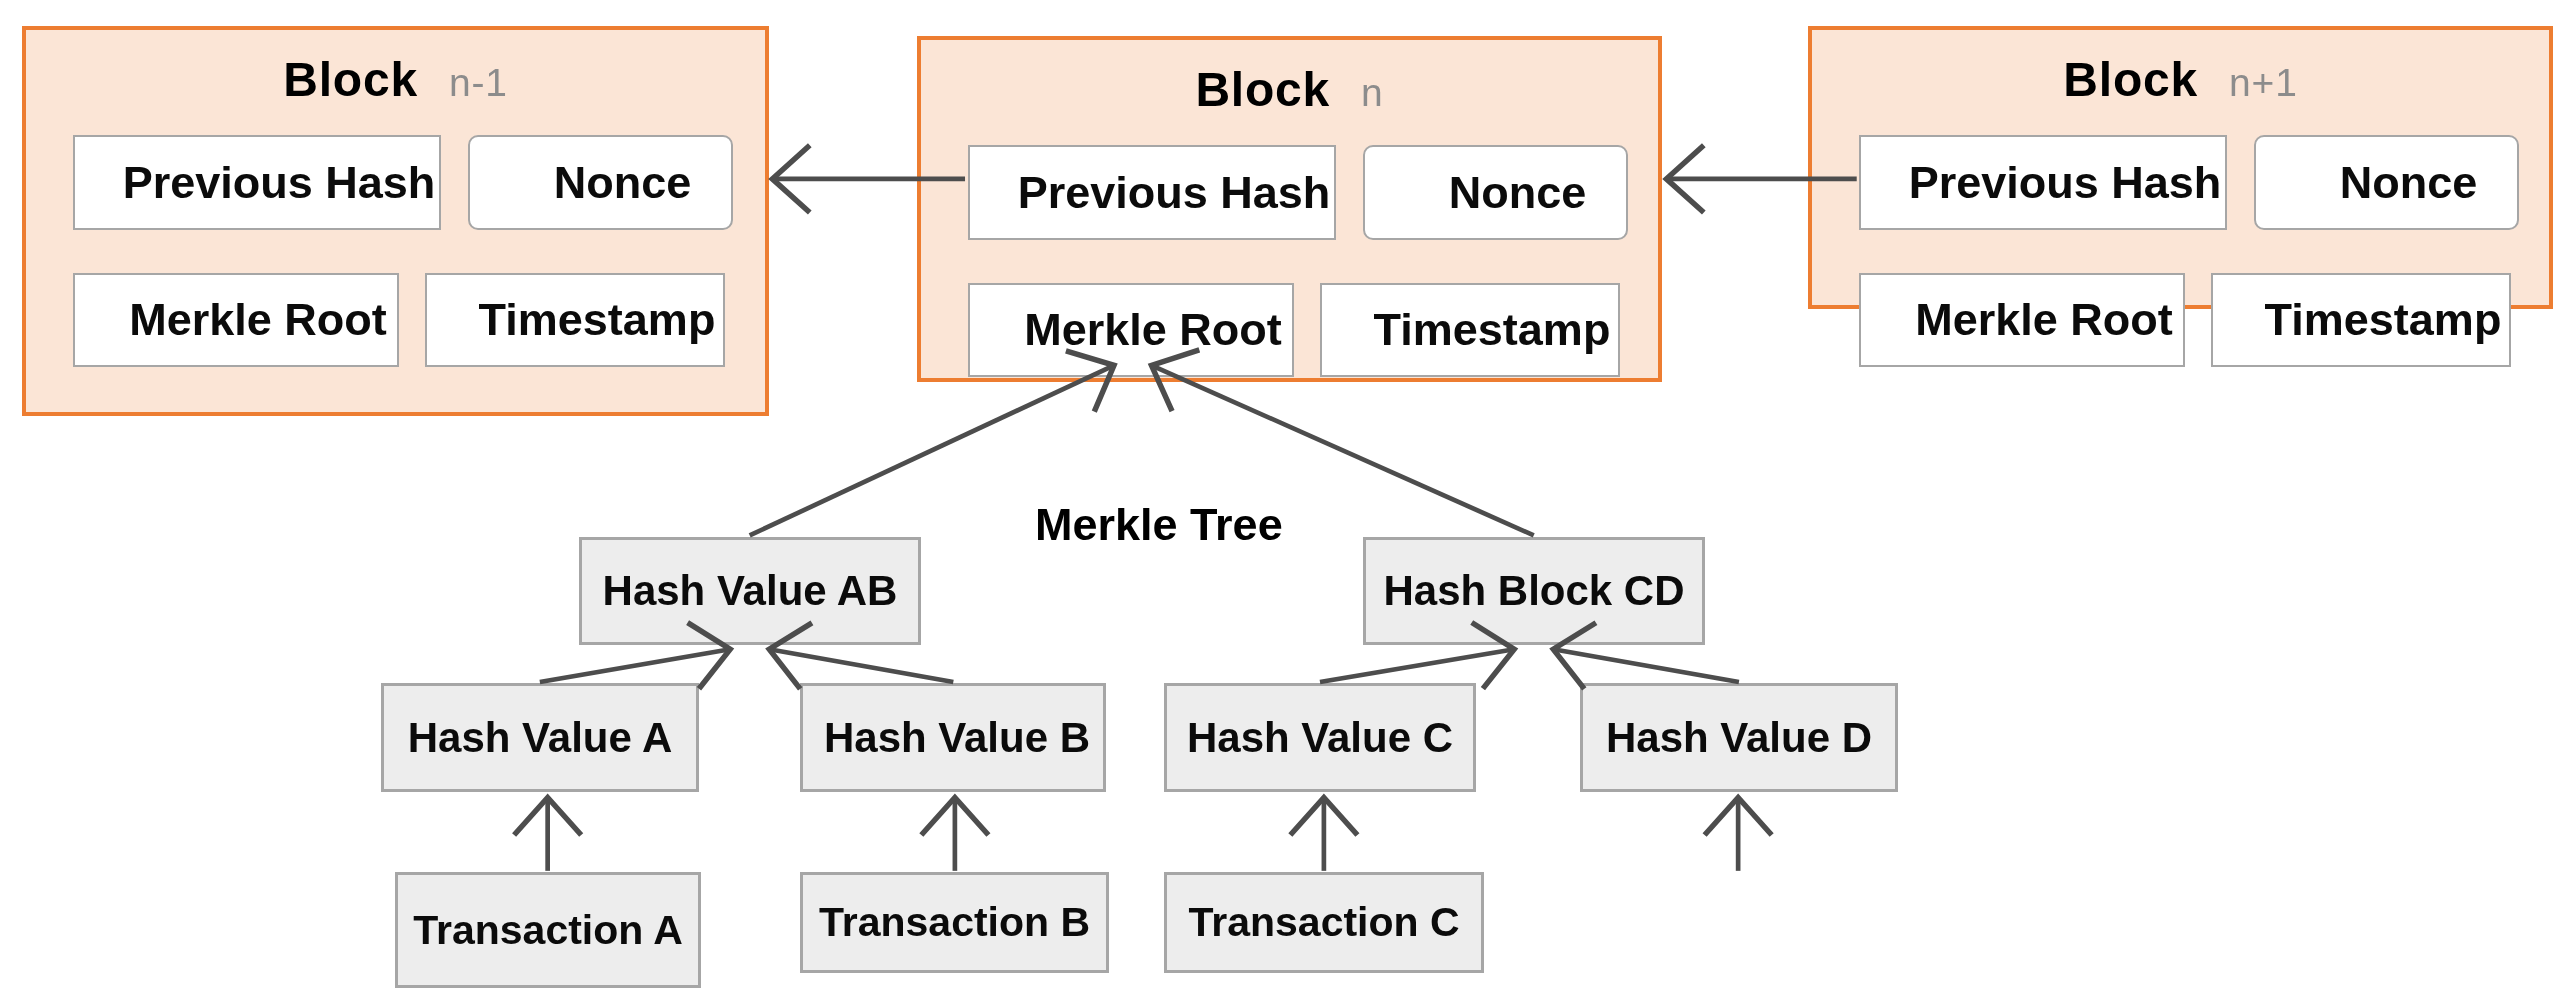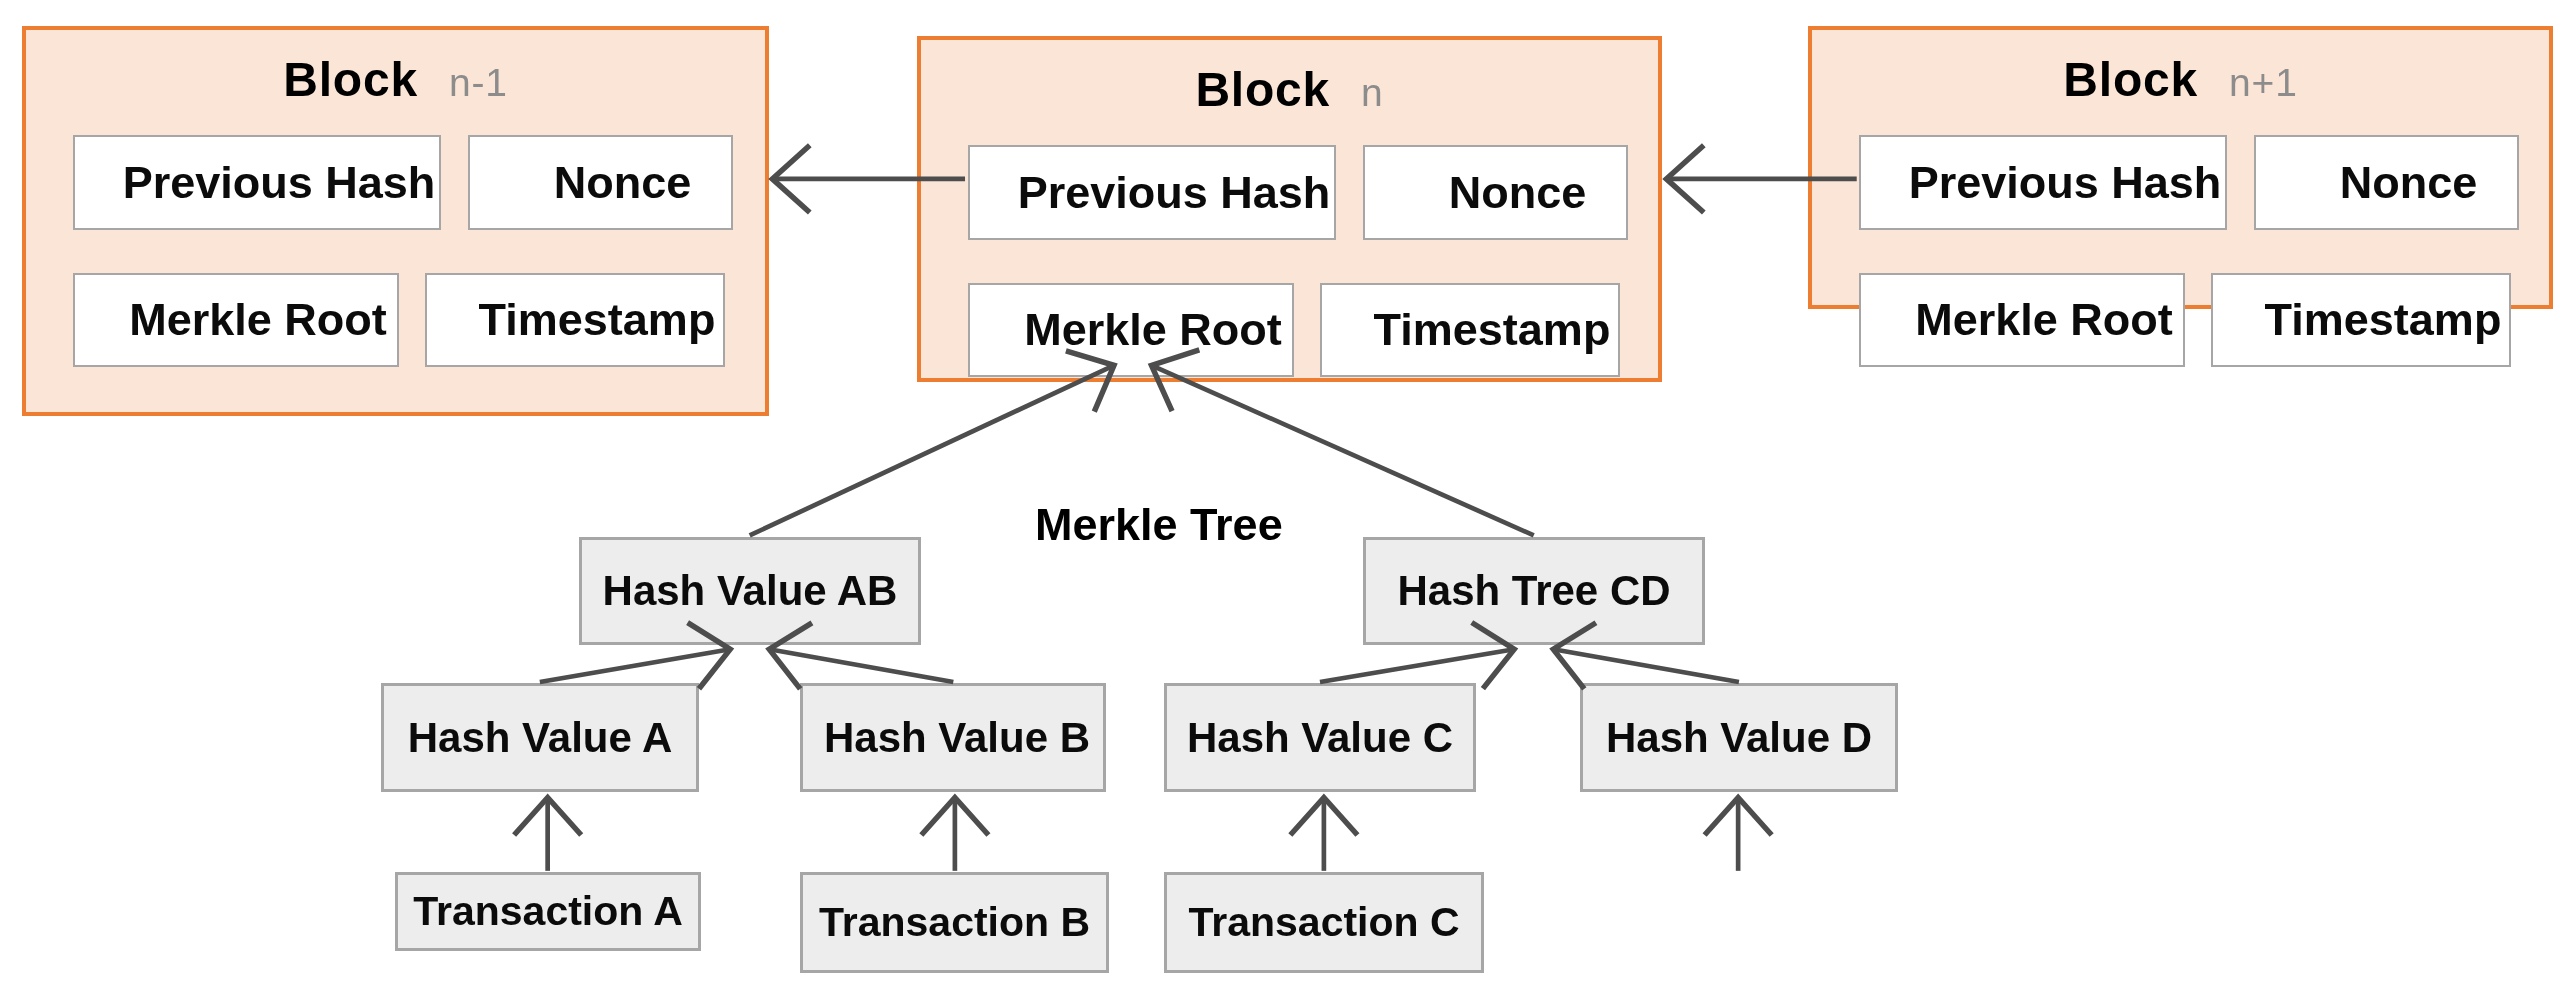--- a/index.html
+++ b/index.html
@@ -36,21 +36,21 @@
     align-items: center;
     justify-content: center;
     font-size: 45px;
     font-weight: bold;
     color: #0b0b0b;
     white-space: nowrap;
     padding-left: 44px;
   }
   
   .f-prev  { left: 47px;  top: 105px; width: 368px; height: 95px; }
-  .f-nonce { left: 442px; top: 105px; width: 265px; height: 95px; }
+  .f-nonce { left: 442px; top: 105px; width: 265px; height: 95px; border-radius: 10px; }
   .f-root  { left: 47px;  top: 243px; width: 326px; height: 94px; }
   .f-time  { left: 399px; top: 243px; width: 300px; height: 94px; }
 
   .node {
     position: absolute;
     background: #EDEDED;
     border: 3.1px solid #A6A6A6;
     box-sizing: border-box;
     display: flex;
     align-items: center;
@@ -104,28 +104,28 @@
     <div class="block-title"><span>Block</span><span class="block-number">n+1</span></div>
     <div class="field f-prev">Previous Hash</div>
     <div class="field f-nonce">Nonce</div>
     <div class="field f-root">Merkle Root</div>
     <div class="field f-time">Timestamp</div>
   </div>
 
   <div class="tree-label">Merkle Tree</div>
 
   <div class="node" style="left:579px;  top:537px; width:342px; height:108px;">Hash Value AB</div>
-  <div class="node" style="left:1363px; top:537px; width:342px; height:108px;">Hash Tree CD</div>
+  <div class="node" style="left:1363px; top:537px; width:342px; height:108px;">Hash Block CD</div>
 
   <div class="node" style="left:381px;  top:683px; width:318px; height:109px;">Hash Value A</div>
   <div class="node" style="left:800px; top:683px; width:306px; height:109px;padding-left:8px;">Hash Value B</div>
   <div class="node" style="left:1164px; top:683px; width:312px; height:109px;">Hash Value C</div>
   <div class="node" style="left:1580px; top:683px; width:318px; height:109px;">Hash Value D</div>
 
-  <div class="node tx" style="left:395px;  top:872px; width:306px; height:79px;">Transaction A</div>
+  <div class="node tx" style="left:395px;  top:872px; width:306px; height:116px;">Transaction A</div>
   <div class="node tx" style="left:800px; top:872px; width:309px; height:101px;">Transaction B</div>
   <div class="node tx" style="left:1164px; top:872px; width:320px; height:101px;">Transaction C</div>
 
   <svg class="arrows" viewBox="0 0 3302 1271">
     <defs>
       <marker id="chev" markerUnits="userSpaceOnUse" markerWidth="64" markerHeight="110" viewBox="0 0 64 110" refX="56" refY="55" orient="auto">
         <path d="M 8,12 L 56,55 L 8,98" fill="none" stroke="#4D4D4D" stroke-width="7"></path>
       </marker>
     </defs>
 

